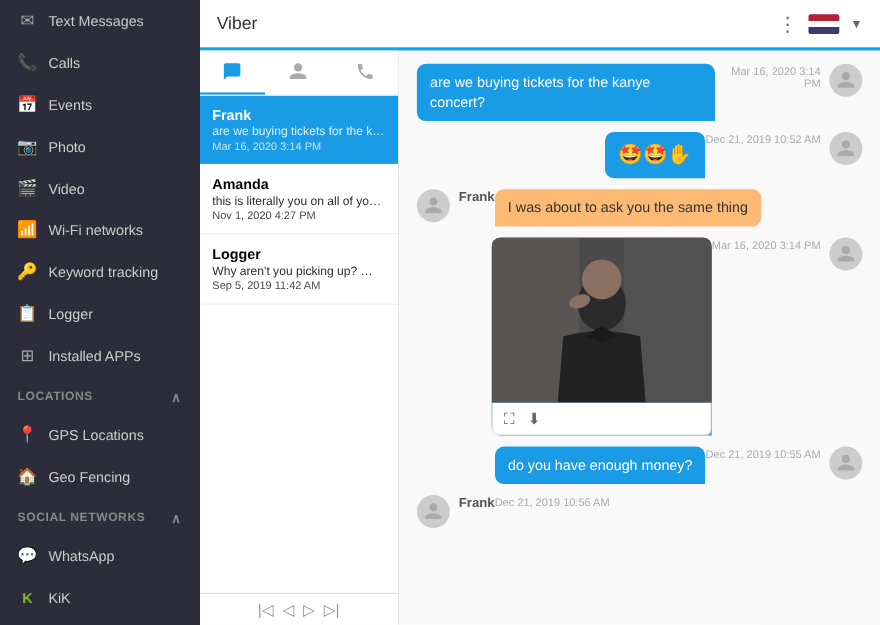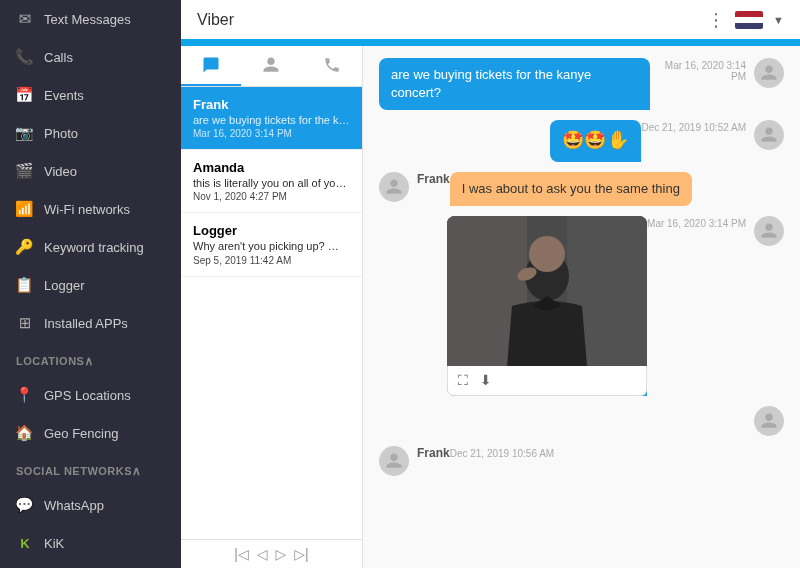--- a/index.html
+++ b/index.html
@@ -21,20 +21,21 @@
       padding: 10px 16px;
       cursor: pointer;
       font-size: 13px;
       gap: 10px;
     }
     .sidebar-item .icon { width: 18px; height: 18px; display: flex; align-items: center; justify-content: center; font-size: 15px; color: #aaa; }
 
     .sidebar-section-header {
       display: flex;
       align-items: center;
+      justify-content: space-between;
       padding: 8px 16px;
       font-size: 11px;
       font-weight: bold;
       color: #888;
       text-transform: uppercase;
       letter-spacing: 0.5px;
       margin-top: 4px;
     }
     .sidebar-section-header .chevron { font-size: 12px; }
 
@@ -46,21 +47,21 @@
       background: #fff;
     }
 
     
     .topbar {
       display: flex;
       align-items: center;
       justify-content: space-between;
       padding: 0 16px;
       height: 46px;
-      border-bottom: 7px solid #0ea5e9;
+      border-bottom: 3px solid #0ea5e9;
       background: #fff;
     }
     .topbar-title { font-size: 16px; font-weight: 500; color: #333; }
     .topbar-actions { display: flex; align-items: center; gap: 10px; }
     .topbar-icon { cursor: pointer; color: #666; font-size: 18px; }
     .flag-icon { width: 24px; height: 16px; background: linear-gradient(to bottom, #B22234 33%, #fff 33%, #fff 66%, #3C3B6E 66%); border-radius: 2px; position: relative; display: inline-block; }
 
     
     .content {
       display: flex;
@@ -385,20 +386,24 @@
           <div class="img-bubble-time">Mar 16, 2020 3:14 PM</div>
         </div>
         <div class="avatar-circle">
           <svg width="18" height="18" viewBox="0 0 24 24" fill="#aaa">
               <path d="M12 12c2.7 0 5-2.3 5-5s-2.3-5-5-5-5 2.3-5 5 2.3 5 5 5zm0 2c-3.3 0-10 1.7-10 5v2h20v-2c0-3.3-6.7-5-10-5z"></path>
             </svg>
         </div>
       </div>
 
       <div class="msg-row outgoing">
+        <div class="bubble-wrap">
+          <div class="bubble outgoing">do you have enough money?</div>
+          <div class="bubble-time">Dec 21, 2019 10:55 AM</div>
+        </div>
         <div class="avatar-circle">
           <svg width="18" height="18" viewBox="0 0 24 24" fill="#aaa">
               <path d="M12 12c2.7 0 5-2.3 5-5s-2.3-5-5-5-5 2.3-5 5 2.3 5 5 5zm0 2c-3.3 0-10 1.7-10 5v2h20v-2c0-3.3-6.7-5-10-5z"></path>
             </svg>
         </div>
       </div>
 
       <div class="msg-row incoming">
         <div class="avatar-circle">
           <svg width="18" height="18" viewBox="0 0 24 24" fill="#aaa">

